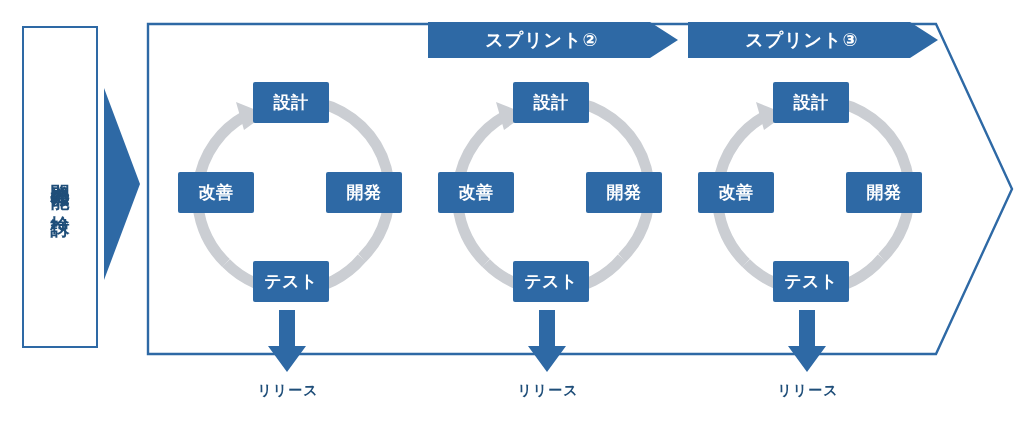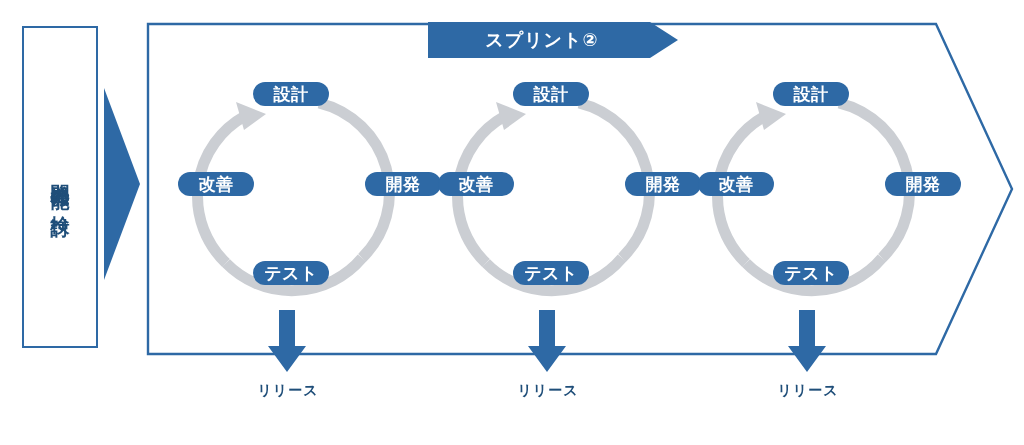--- a/index.html
+++ b/index.html
@@ -105,33 +105,33 @@
     height: 222px;
   }
   .cycle-arc {
     position: absolute;
     left: 0;
     top: 0;
   }
   .node {
     position: absolute;
     background: #2E69A5;
-    border-radius: 15px;
+    border-radius: 2px;
     display: flex;
     align-items: center;
     justify-content: center;
     color: #ffffff;
     font-size: 17px;
     font-weight: bold;
     letter-spacing: 0.5px;
     box-sizing: border-box;
-    height: 24px;
+    height: 41px;
   }
   .node-design { left: 79px;  top: 4px;   width: 76px; }
-  .node-dev    { left: 152px; top: 94px;  width: 76px; margin-left: 39px; }
+  .node-dev    { left: 152px; top: 94px;  width: 76px; }
   .node-test   { left: 79px;  top: 183px; width: 76px; text-align: center; }
   .node-improve{ left: 4px;   top: 94px;  width: 76px; text-align: center; }
 
   
   .release-arrow {
     position: absolute;
     left: 100px;
     top: 288px;
     width: 38px;
     height: 62px;
@@ -222,20 +222,26 @@
     <div class="release-arrow">
       <svg width="38" height="62" viewBox="0 0 38 62">
         <polygon points="11,0 27,0 27,36 38,36 19,62 0,36 11,36" fill="#2E69A5"></polygon>
       </svg>
     </div>
     <div class="release-label">リリース</div>
   </div>
 
   <div class="sprint sprint-3">
 
+    <div class="sprint-banner">
+      <svg width="250" height="36" viewBox="0 0 250 36">
+        <polygon points="0,0 222,0 250,18 222,36 0,36" fill="#2E69A5"></polygon>
+      </svg>
+      <div class="sprint-banner-label">スプリント③</div>
+    </div>
 
     <div class="cycle">
       <svg class="cycle-arc" width="230" height="222" viewBox="0 0 230 222">
         <g fill="none" stroke="#CBCED3" stroke-width="11" stroke-linecap="butt">
           <path d="M 145 25 A 92 92 0 0 1 188 180"></path>
           <path d="M 188 180 A 92 92 0 0 1 52 185"></path>
           <path d="M 52 185 A 92 92 0 0 1 71 38"></path>
         </g>
         <polygon points="62,24 92,36 70,52" fill="#CBCED3"></polygon>
       </svg>

